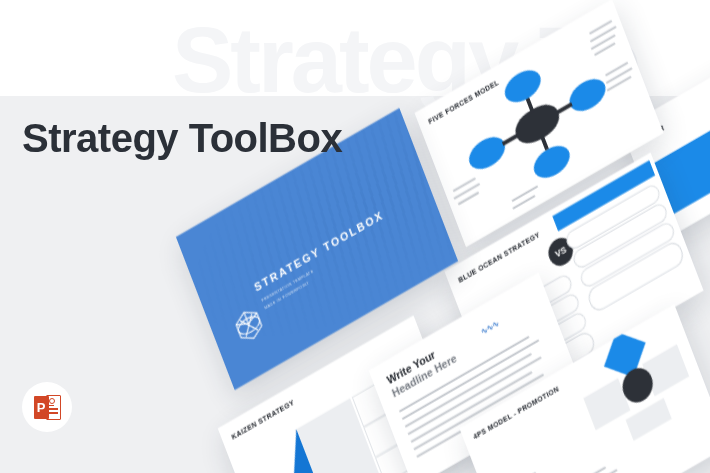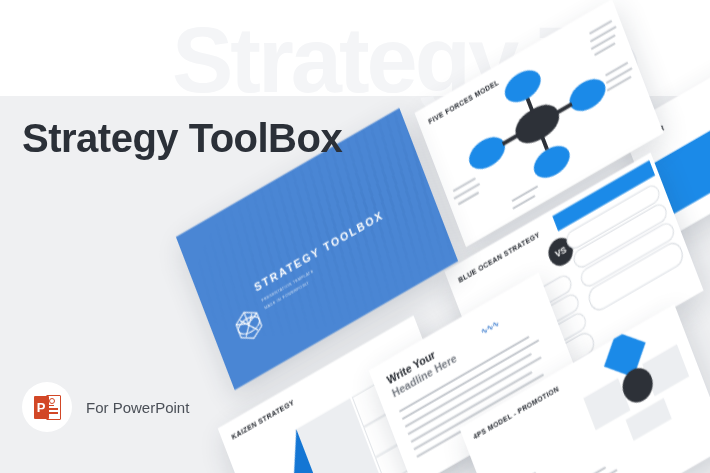--- a/index.html
+++ b/index.html
@@ -251,16 +251,15 @@
       <div class="ppt-mark">
         <div class="doc">
           <i class="short" style="margin-top:9px;"></i>
           <i></i>
           <i></i>
           <div class="dot"></div>
         </div>
         <div class="tab">P</div>
       </div>
     </div>
-    <div class="ppt-label">For PowerPoint</div>
   </div>
 
 </div>
 
 </body></html>

